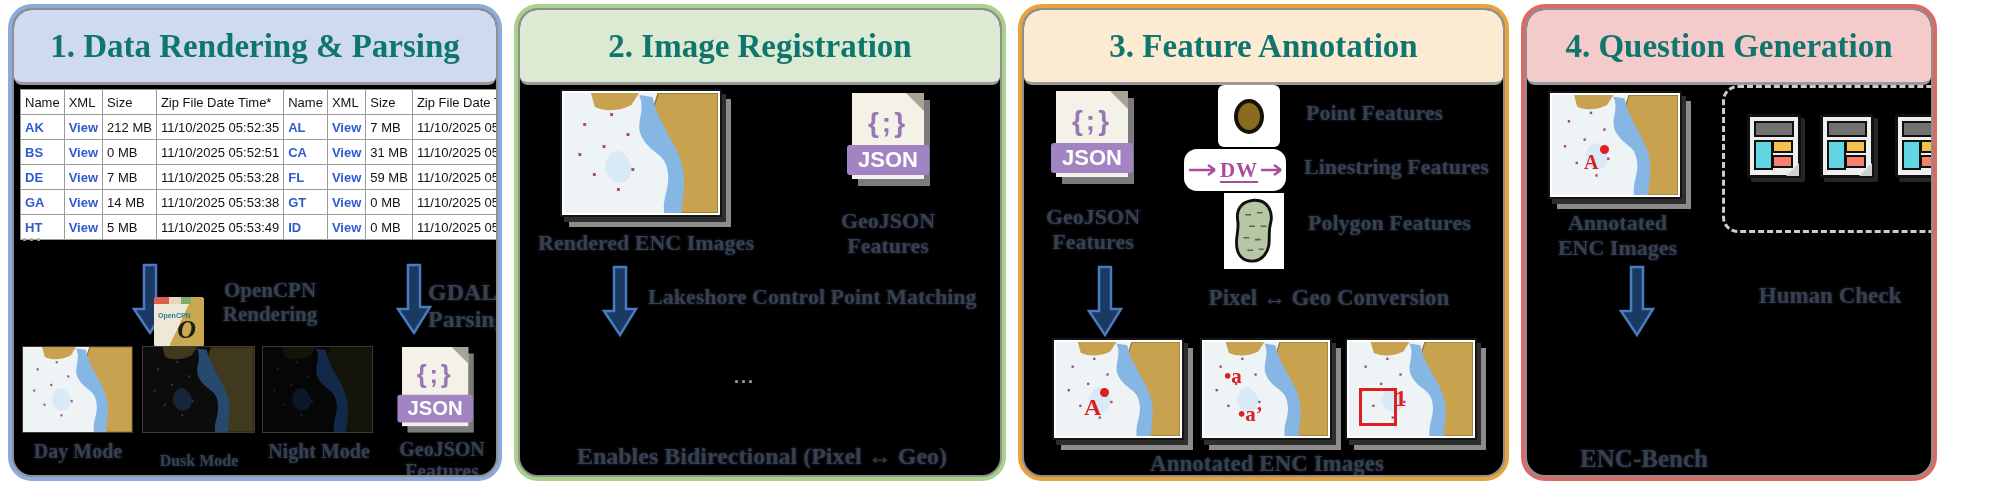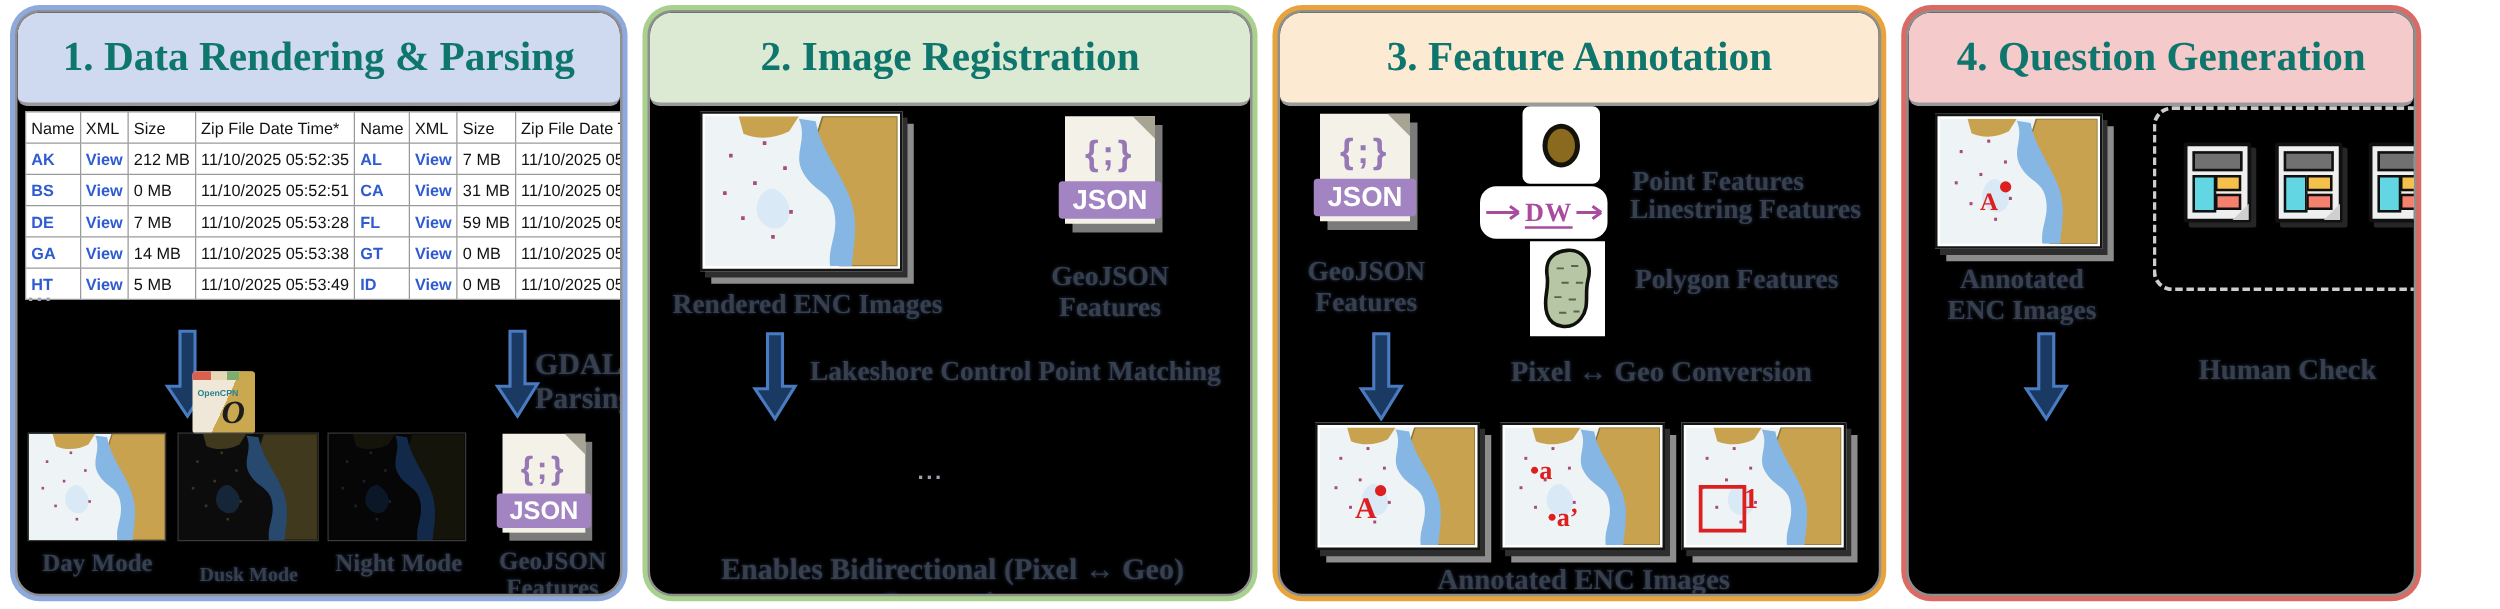--- a/index.html
+++ b/index.html
@@ -162,20 +162,21 @@
 
     <div class="big-arrow" style="left:116px;top:178px;">
       <svg viewBox="0 0 40 72">
             <path d="M14 2 h12 v42 h10 L20 70 L4 46 h10 Z" fill="#1b3a63" stroke="#4a7bc0" stroke-width="2.5"></path>
           </svg>
     </div>
     <div class="ocpn-icon" style="left:140px;top:212px;">
       <span class="ocpn-brand">OpenCPN</span>
       <span class="ocpn-o">O</span>
     </div>
+    <div class="dlabel" style="left:196px;top:194px;width:120px;font-size:21px;">OpenCPN Rendering</div>
 
     <div class="big-arrow" style="left:380px;top:178px;">
       <svg viewBox="0 0 40 72">
             <path d="M14 2 h12 v42 h10 L20 70 L4 46 h10 Z" fill="#1b3a63" stroke="#4a7bc0" stroke-width="2.5"></path>
           </svg>
     </div>
     <div class="dlabel" style="left:414px;top:194px;width:66px;font-size:24px;">GDAL Parsing</div>
 
     <div class="plain-map map-day" style="left:8px;top:261px;width:111px;height:87px;">
       <svg class="msvg" viewBox="0 0 160 120" preserveAspectRatio="none">
@@ -308,21 +309,21 @@
     <div class="json-icon" style="left:32px;top:6px;">
       <div class="json-fold"></div>
       <div class="json-braces">{;}</div>
       <div class="json-band">JSON</div>
     </div>
     <div class="dlabel" style="left:14px;top:120px;width:110px;font-size:22px;">GeoJSON Features</div>
 
     <div class="pt-icon" style="left:194px;top:0px;width:62px;height:62px;">
       <div class="pt-dot"></div>
     </div>
-    <div class="dlabel" style="left:282px;top:16px;width:150px;font-size:22px;text-align:left;margin-top:32px;">Point Features</div>
+    <div class="dlabel" style="left:282px;top:16px;width:150px;font-size:22px;text-align:left;">Point Features</div>
 
     <div class="dw-icon" style="left:160px;top:64px;width:102px;height:42px;">
       <svg width="30" height="14" viewBox="0 0 30 14">
             <path d="M2 7 H28 M28 7 l-7 -5 M28 7 l-7 5" stroke="#a94c9e" stroke-width="2.4" fill="none"></path>
           </svg>
       <span class="dw-text">DW</span>
       <svg width="22" height="14" viewBox="0 0 22 14">
             <path d="M0 7 H20 M20 7 l-7 -5 M20 7 l-7 5" stroke="#a94c9e" stroke-width="2.4" fill="none"></path>
           </svg>
     </div>
@@ -471,15 +472,16 @@
       <span class="ellip" style="left:228px;top:50px;color:#3c4450;">...</span>
     </div>
 
     <div class="big-arrow" style="left:90px;top:180px;">
       <svg viewBox="0 0 40 72">
             <path d="M14 2 h12 v42 h10 L20 70 L4 46 h10 Z" fill="#1b3a63" stroke="#4a7bc0" stroke-width="2.5"></path>
           </svg>
     </div>
     <div class="dlabel" style="left:218px;top:198px;width:170px;font-size:23px;">Human Check</div>
 
+    <div class="dlabel" style="left:42px;top:360px;width:150px;font-size:25px;">ENC-Bench</div>
   </div>
  </div>
 </div>
 
 </body></html>

